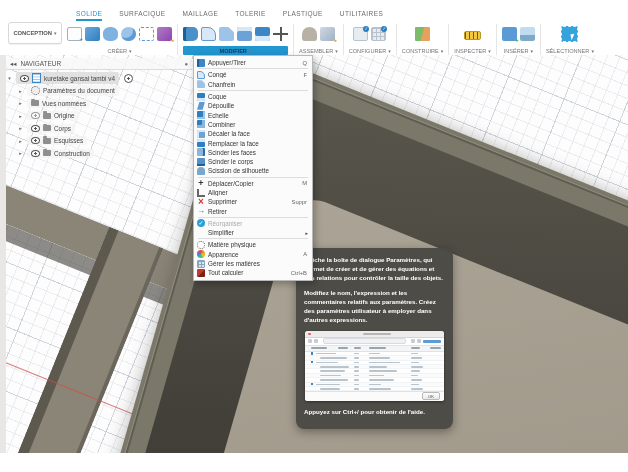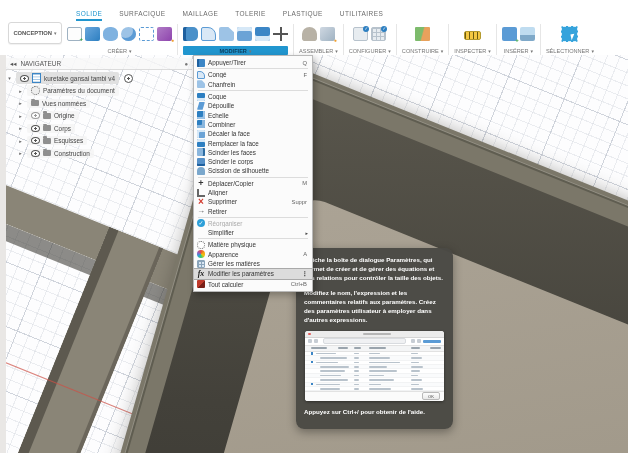--- a/index.html
+++ b/index.html
@@ -475,26 +475,20 @@
     <div class="mi">
     <span class="mi-icon i-appearance-icon"></span>
     <span class="mi-label">Apparence</span>
     <span class="mi-short">A</span>
   </div>
     <div class="mi">
     <span class="mi-icon i-manage-materials-icon"></span>
     <span class="mi-label">Gérer les matières</span>
     <span class="mi-short"></span>
   </div>
-    <div class="mi highlight">
-    <span class="mi-icon i-fx-icon">fx</span>
-    <span class="mi-label">Modifier les paramètres</span>
-    <span class="mi-short"></span>
-  <span class="mi-over">⋮</span>
-    </div>
     <div class="mi">
     <span class="mi-icon i-compute-all-icon"></span>
     <span class="mi-label">Tout calculer</span>
     <span class="mi-short">Ctrl+B</span>
   </div>
   </div>
 
 <div class="tooltip">
   <p>Affiche la boîte de dialogue Paramètres, qui permet de créer et de gérer des équations et des relations pour contrôler la taille des objets.</p>
   <p>Modifiez le nom, l'expression et les commentaires relatifs aux paramètres. Créez des paramètres utilisateur à employer dans d'autres expressions.</p>

